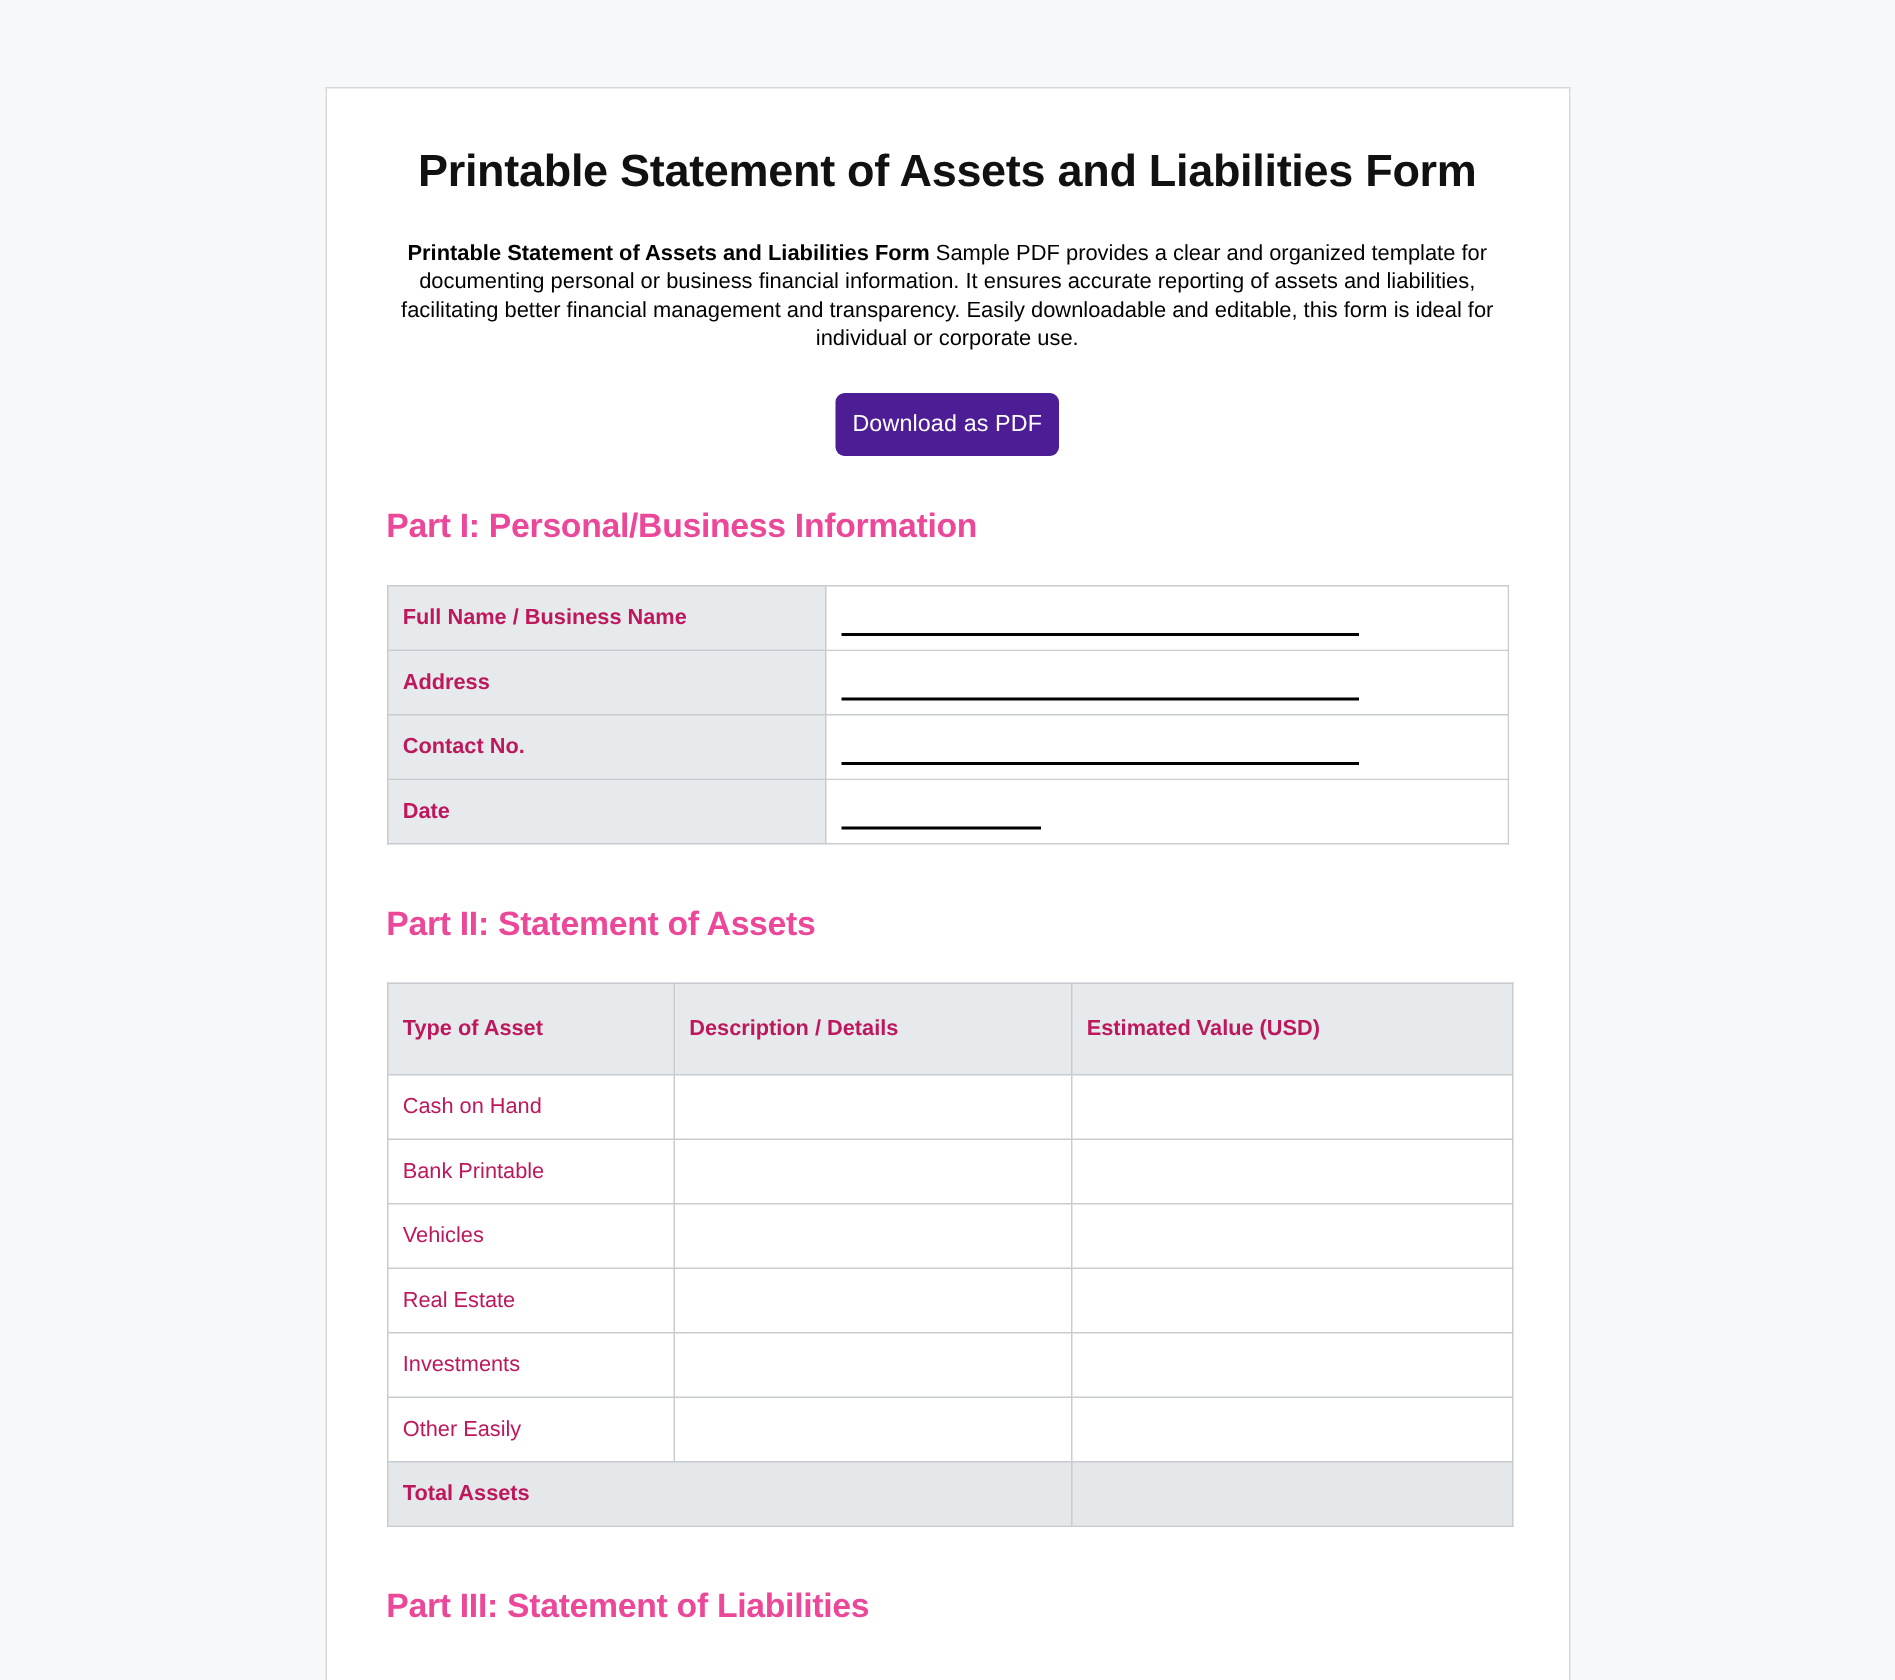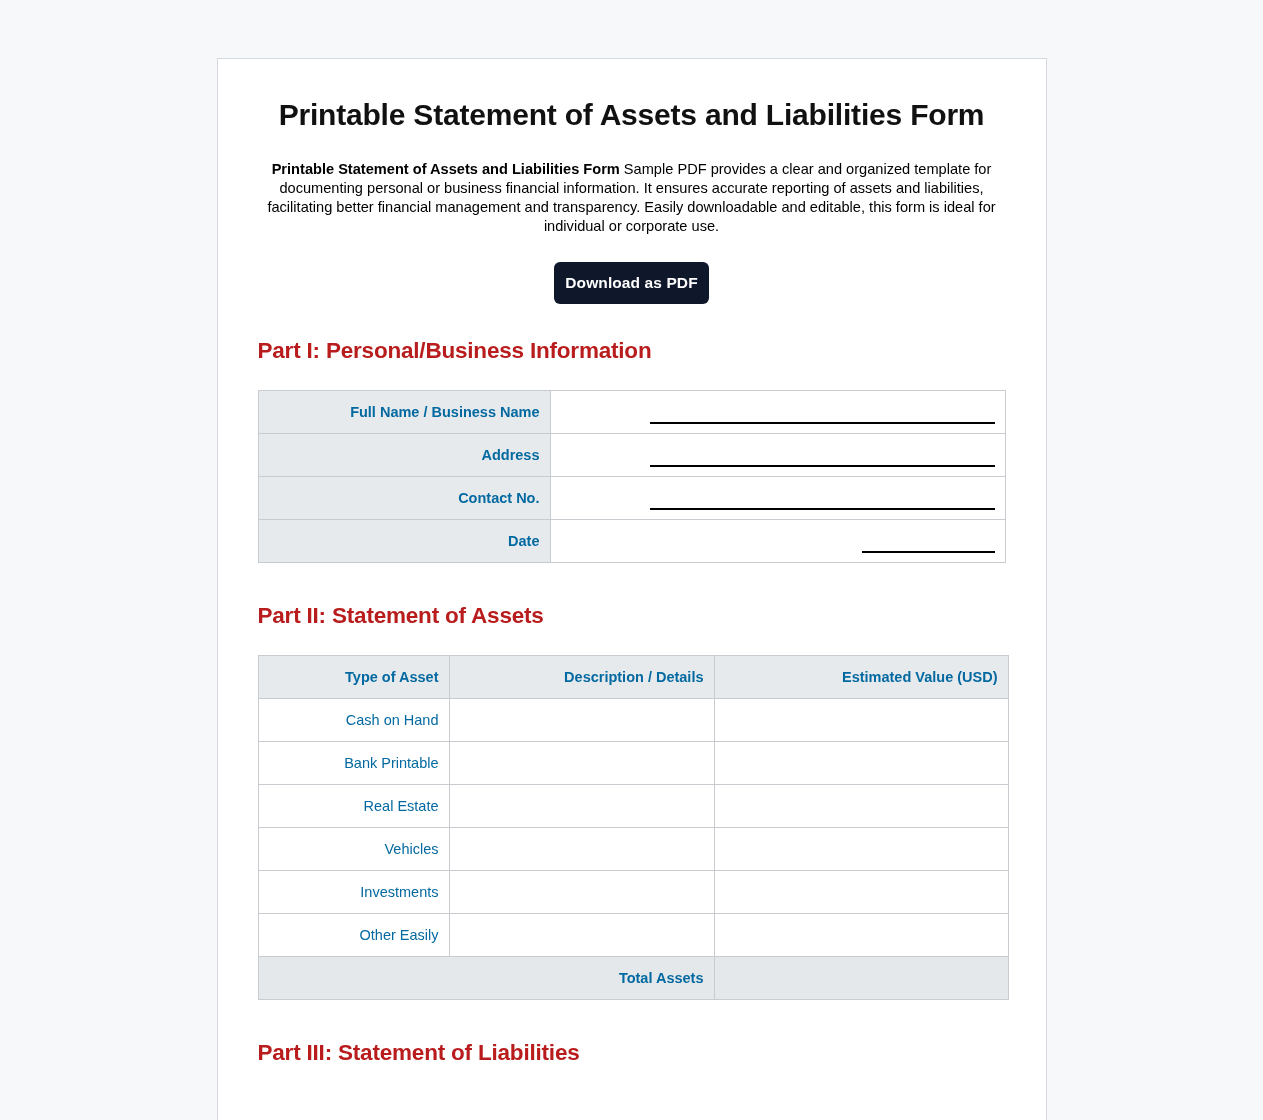--- a/index.html
+++ b/index.html
@@ -53,57 +53,57 @@
   }
   .doc-intro .lead { font-weight: bold; }
 
   .btn-row {
     text-align: center;
     margin: 0 0 34px 0;
   }
 
   .download-btn {
     display: inline-block;
-    background: #0f172a;
+    background: #4c1d95;
     color: #ffffff;
     font-size: 15.5px;
-    font-weight: bold;
+    font-weight: normal;
     border: none;
     border-radius: 6px;
     padding: 12px 11px;
     cursor: pointer;
     font-family: "Liberation Sans", sans-serif;
     letter-spacing: 0.1px;
   }
 
   .section-heading {
     font-size: 22.5px;
     font-weight: bold;
     margin: 0 0 26px 0;
-    color: #b91c1c;
+    color: #ec4899;
     letter-spacing: -0.2px;
   }
 
   .section-heading.tight-top { margin-top: 0; }
 
   table.form-table {
     width: 100%;
     border-collapse: collapse;
     margin: 0 0 40px 0;
     table-layout: fixed;
   }
 
   table.form-table td,
   table.form-table th {
     border: 1px solid #c8ccd0;
     padding: 12px 10px;
     font-size: 14.5px;
     vertical-align: middle;
-    text-align: right;
-    color: #0369a1;
+    text-align: left;
+    color: #be185d;
   }
 
   
   .info-table col.c1 { width: 292px; }
   .info-table td.label-cell {
     background: #e7eaed;
     font-weight: bold;
     height: 43px;
     padding-left: 10px;
   }
@@ -126,21 +126,21 @@
 
   
   .assets-table col.a1 { width: 191px; }
   .assets-table col.a2 { width: 265px; }
   .assets-table col.a3 { width: 294px; }
 
   .assets-table thead th {
     background: #e7eaed;
     font-weight: bold;
     font-size: 14.5px;
-    height: 43px;
+    height: 61px;
     padding: 12px 10px;
   }
   .assets-table tbody td {
     height: 43px;
     background: #ffffff;
   }
   .assets-table tr.total-row td {
     background: #e4e8eb;
     height: 43px;
   }
@@ -214,26 +214,26 @@
           <td>Cash on Hand</td>
           <td></td>
           <td></td>
         </tr>
         <tr>
           <td>Bank Printable</td>
           <td></td>
           <td></td>
         </tr>
         <tr>
+          <td>Vehicles</td>
+          <td></td>
+          <td></td>
+        </tr>
+        <tr>
           <td>Real Estate</td>
-          <td></td>
-          <td></td>
-        </tr>
-        <tr>
-          <td>Vehicles</td>
           <td></td>
           <td></td>
         </tr>
         <tr>
           <td>Investments</td>
           <td></td>
           <td></td>
         </tr>
         <tr>
           <td>Other Easily</td>

